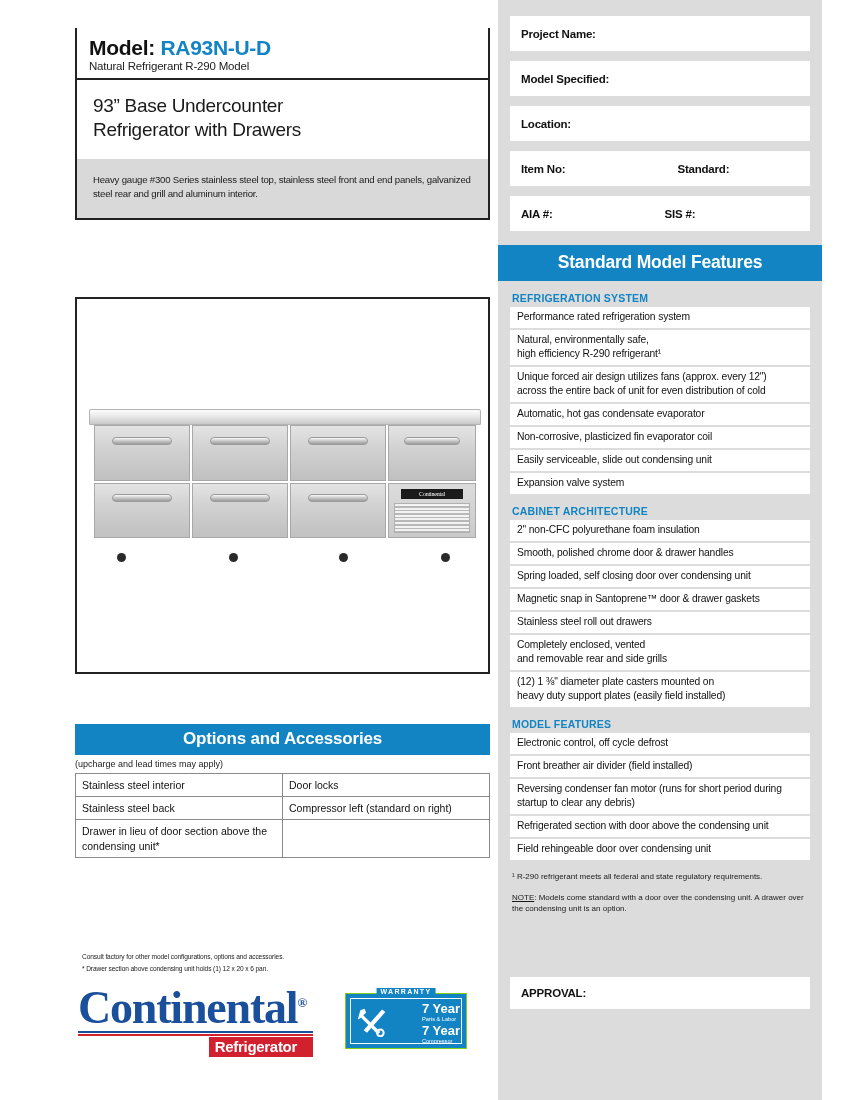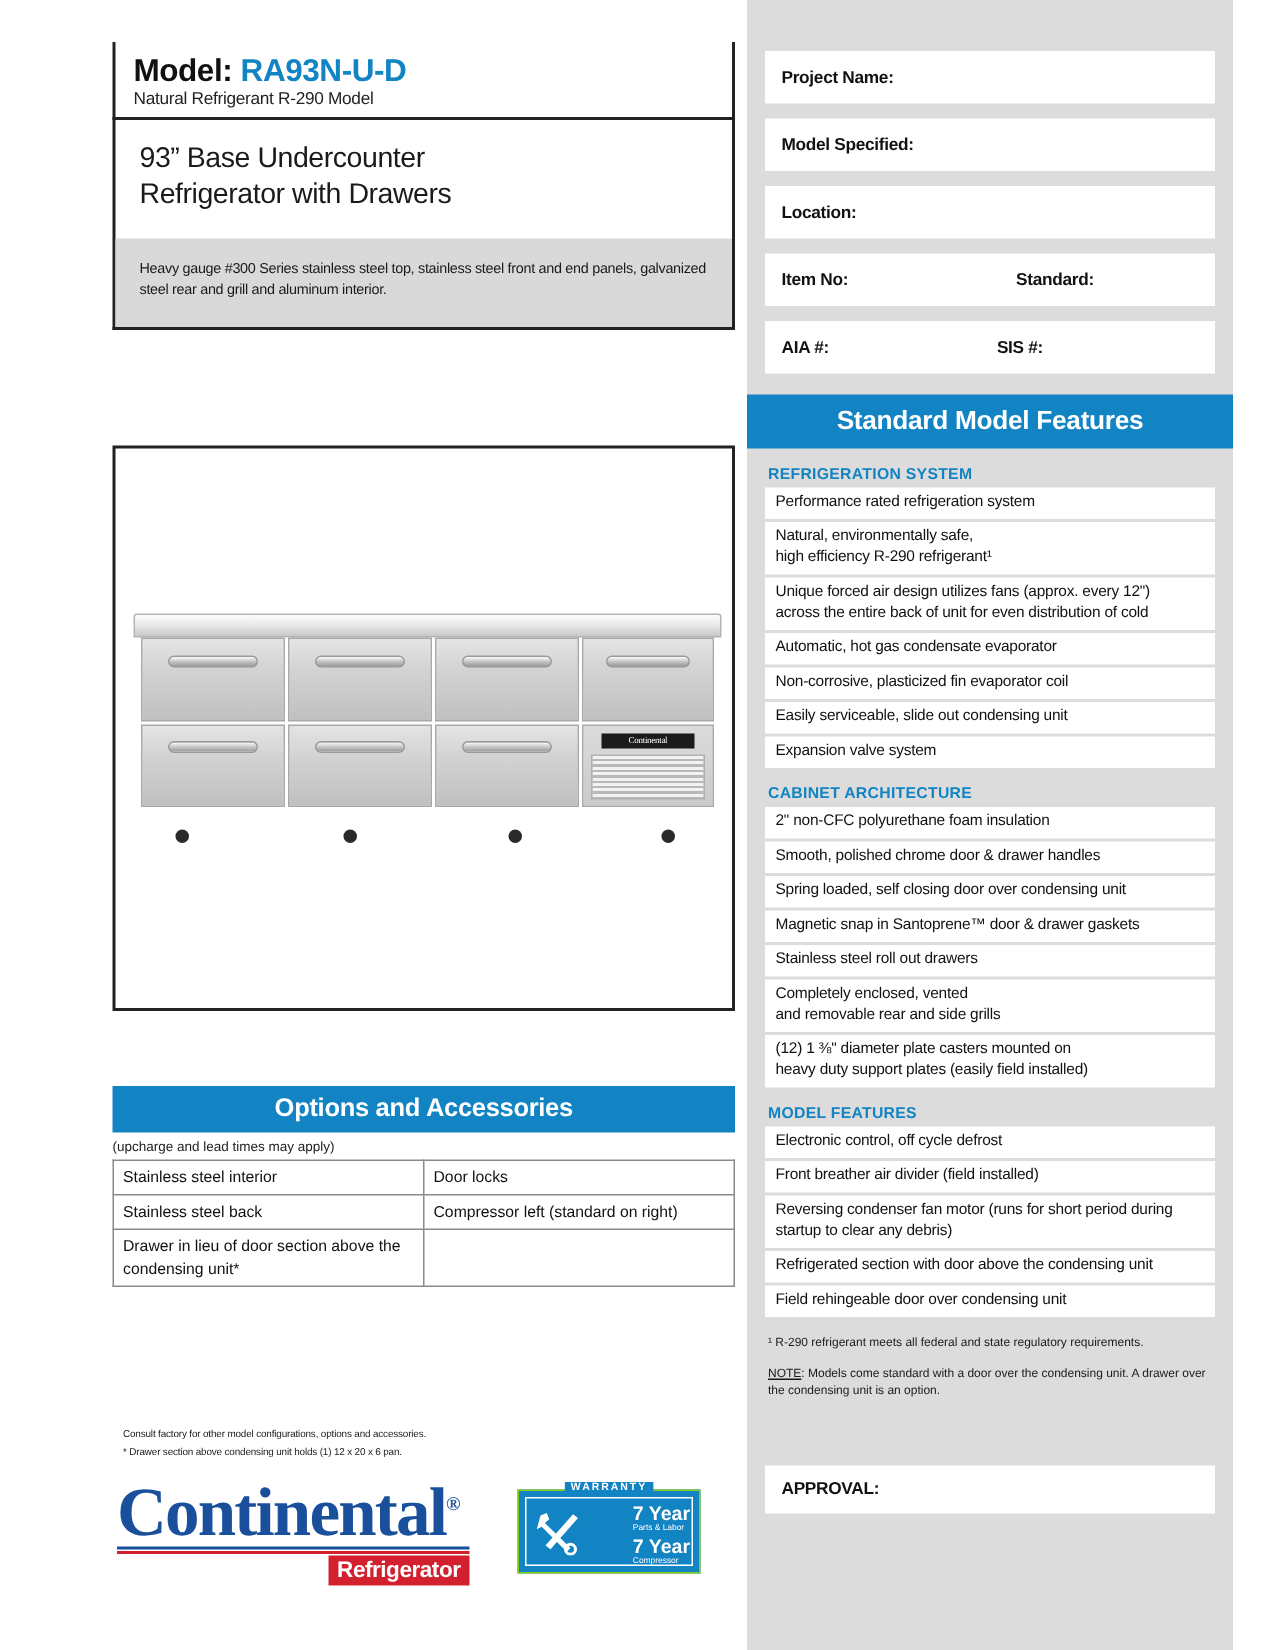--- a/index.html
+++ b/index.html
@@ -188,21 +188,21 @@
     letter-spacing: -1.2px; position: relative;
   }
   .logo-word sup { font-size: 13px; vertical-align: super; }
   .logo-rule1 { height: 2px; background: #1A4F9C; margin-top: 1px; }
   .logo-rule2 { height: 2px; background: #D2202F; margin-top: 1px; }
   .logo-ref {
     margin-top: 1px; margin-left: 92px;
     background: #D2202F; color: #fff;
     font-size: 15px; font-weight: bold;
     text-align: center; letter-spacing: -0.3px;
-    padding: 1px 6px 2px 6px; display: inline-block;
+    padding: 1px 16px 2px 6px; display: inline-block;
   }
   .warranty {
     position: absolute; left: 345px; top: 993px;
     width: 122px; height: 56px;
     background: #1284C4; color: #fff;
     border: 1px solid #84cc16;
   }
   .warranty-inner {
     position: absolute; left: 4px; top: 4px;
     right: 4px; bottom: 4px;
@@ -231,21 +231,21 @@
     background: #dcdcdc;
   }
   .field {
     background: #fff;
     margin: 0 12px 10px 12px;
     height: 35px;
     display: flex;
     align-items: center;
     padding: 0 11px;
   }
-  .field:first-child { margin-top: 34px; }
+  .field:first-child { margin-top: 16px; }
   .field-label {
     font-size: 11.5px; font-weight: bold;
     color: #111; letter-spacing: -0.2px;
   }
   .field-label.second { margin-left: 112px; }
 
   .sec-head {
     background: #1284C4; color: #fff;
     font-size: 17.5px; font-weight: bold;
     text-align: center;

